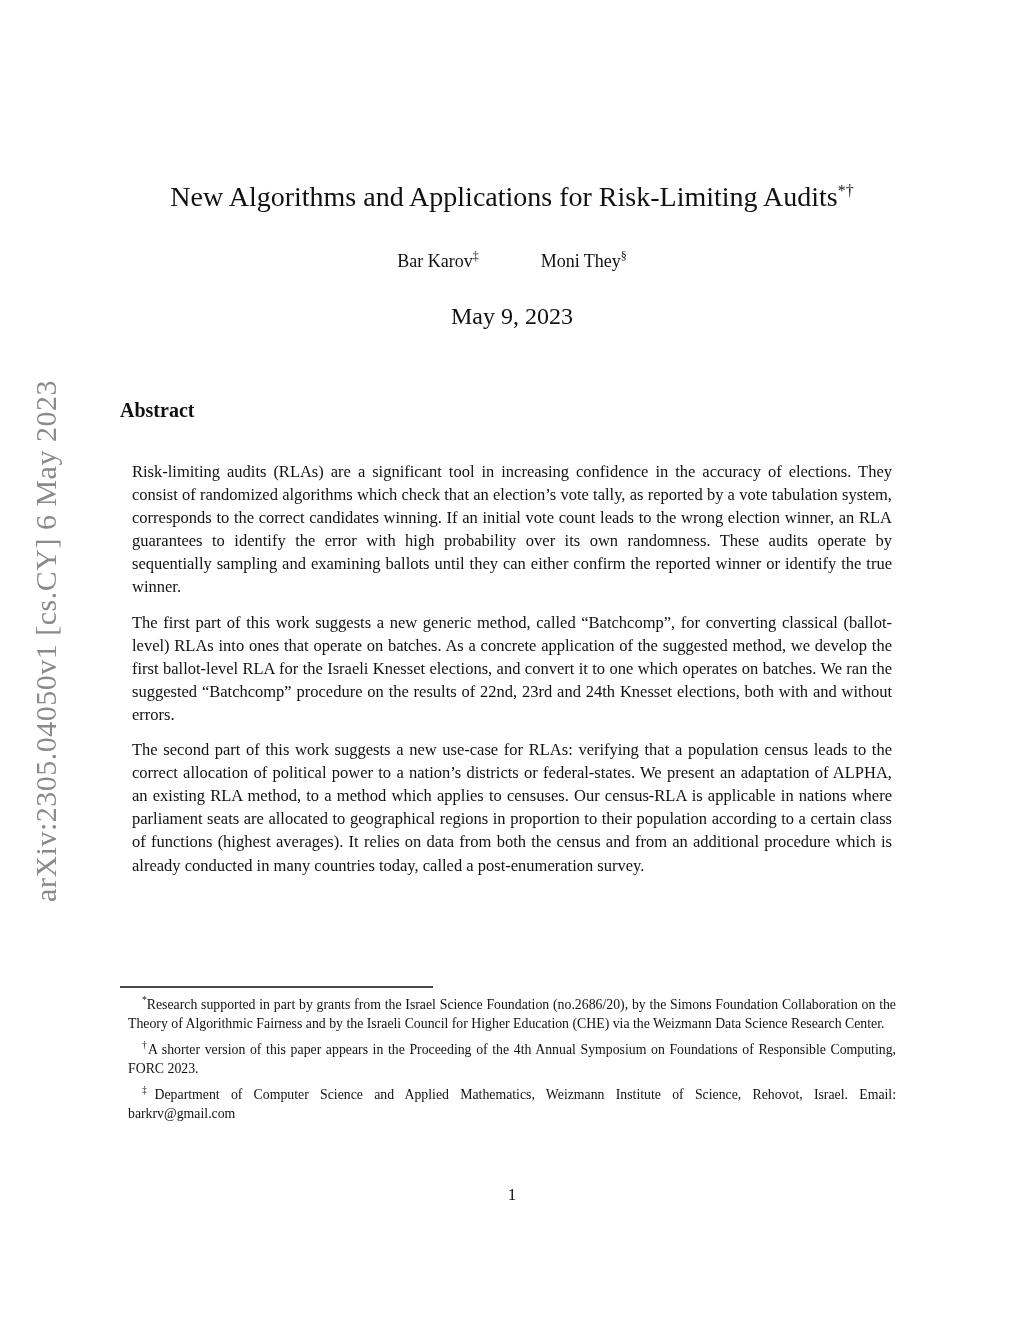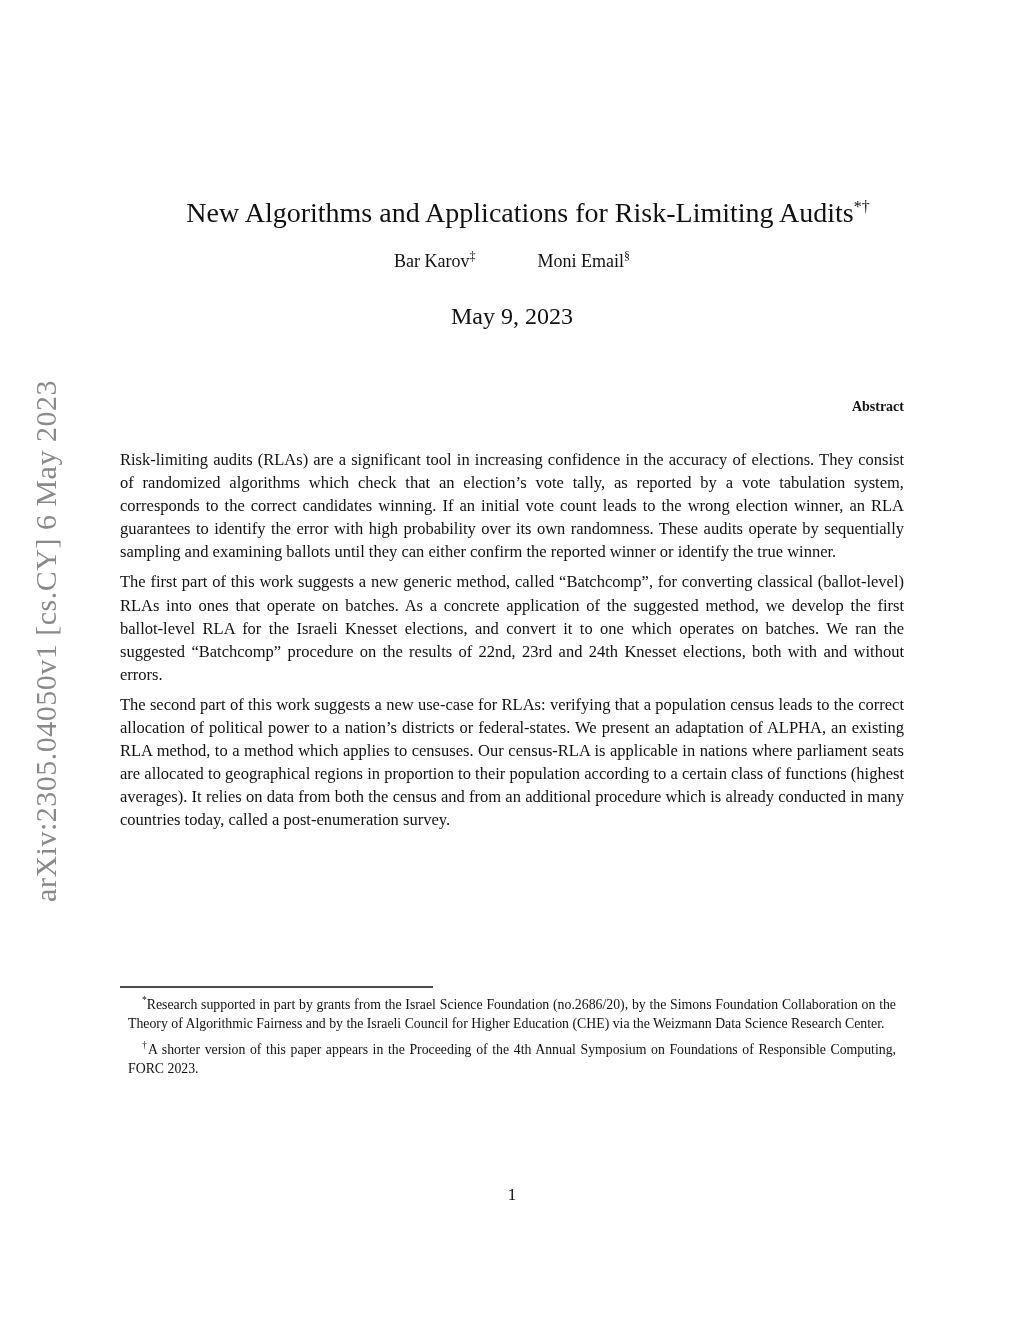--- a/index.html
+++ b/index.html
@@ -23,21 +23,21 @@
     white-space: nowrap;
     font-size: 30px;
     letter-spacing: 0.5px;
     color: #8a8a8a;
   }
   .title {
     position: absolute;
     top: 180px;
     left: 120px;
     width: 784px;
-    margin: 16px;
+    margin: 0;
     text-align: center;
     font-size: 28px;
     font-weight: normal;
     line-height: 1.2;
   }
   .title sup { font-size: 16px; line-height: 0; }
   .authors {
     position: absolute;
     top: 251px;
     left: 120px;
@@ -54,34 +54,34 @@
     left: 120px;
     width: 784px;
     text-align: center;
     font-size: 24px;
   }
   .abstract-heading {
     position: absolute;
     top: 399px;
     left: 120px;
     width: 784px;
-    text-align: right;
-    font-size: 14px;
+    text-align: left;
+    font-size: 20px;
     font-weight: bold;
   }
   .abstract-body {
     position: absolute;
     top: 448px;
     left: 120px;
     width: 784px;
     font-size: 16.5px;
     line-height: 23.1px;
     text-align: justify;
   }
-  .abstract-body p { margin: 0; }
+  .abstract-body p { margin: 12px; }
   .abstract-body p + p { margin-top: 7px; }
   .footnotes {
     position: absolute;
     top: 986px;
     left: 120px;
     width: 784px;
   }
   .footnote-rule {
     width: 313px;
     height: 2px;
@@ -109,34 +109,35 @@
 <body>
 
 <div class="page">
 
   <div class="arxiv-sidebar">arXiv:2305.04050v1  [cs.CY]  6 May 2023</div>
 
   <h1 class="title"><span>New Algorithms and Applications for Risk-Limiting Audits</span><sup>*†</sup></h1>
 
   <div class="authors">
     <span class="author"><span>Bar Karov</span><sup>‡</sup></span>
-    <span class="author"><span>Moni Email</span><sup>§</sup></span>
+    <span class="author"><span>Moni They</span><sup>§</sup></span>
   </div>
 
   <div class="date">May 9, 2023</div>
 
   <div class="abstract-heading">Abstract</div>
 
   <div class="abstract-body">
     <p>Risk-limiting audits (RLAs) are a significant tool in increasing confidence in the accuracy of elections. They consist of randomized algorithms which check that an election’s vote tally, as reported by a vote tabulation system, corresponds to the correct candidates winning. If an initial vote count leads to the wrong election winner, an RLA guarantees to identify the error with high probability over its own randomness. These audits operate by sequentially sampling and examining ballots until they can either confirm the reported winner or identify the true winner.</p>
     <p>The first part of this work suggests a new generic method, called “Batchcomp”, for converting classical (ballot-level) RLAs into ones that operate on batches. As a concrete application of the suggested method, we develop the first ballot-level RLA for the Israeli Knesset elections, and convert it to one which operates on batches. We ran the suggested “Batchcomp” procedure on the results of 22nd, 23rd and 24th Knesset elections, both with and without errors.</p>
     <p>The second part of this work suggests a new use-case for RLAs: verifying that a population census leads to the correct allocation of political power to a nation’s districts or federal-states. We present an adaptation of ALPHA, an existing RLA method, to a method which applies to censuses. Our census-RLA is applicable in nations where parliament seats are allocated to geographical regions in proportion to their population according to a certain class of functions (highest averages). It relies on data from both the census and from an additional procedure which is already conducted in many countries today, called a post-enumeration survey.</p>
   </div>
 
   <div class="footnotes">
     <div class="footnote-rule"></div>
     <p><sup>*</sup><span>Research supported in part by grants from the Israel Science Foundation (no.2686/20), by the Simons Foundation Collaboration on the Theory of Algorithmic Fairness and by the Israeli Council for Higher Education (CHE) via the Weizmann Data Science Research Center.</span></p>
     <p><sup>†</sup><span>A shorter version of this paper appears in the Proceeding of the 4th Annual Symposium on Foundations of Responsible Computing, FORC 2023.</span></p>
+    <p><sup>‡</sup><span>Department of Computer Science and Applied Mathematics, Weizmann Institute of Science, Rehovot, Israel. Email: barkrv@gmail.com</span></p>
   </div>
 
   <div class="page-number">1</div>
 
 </div>
 
 </body></html>

